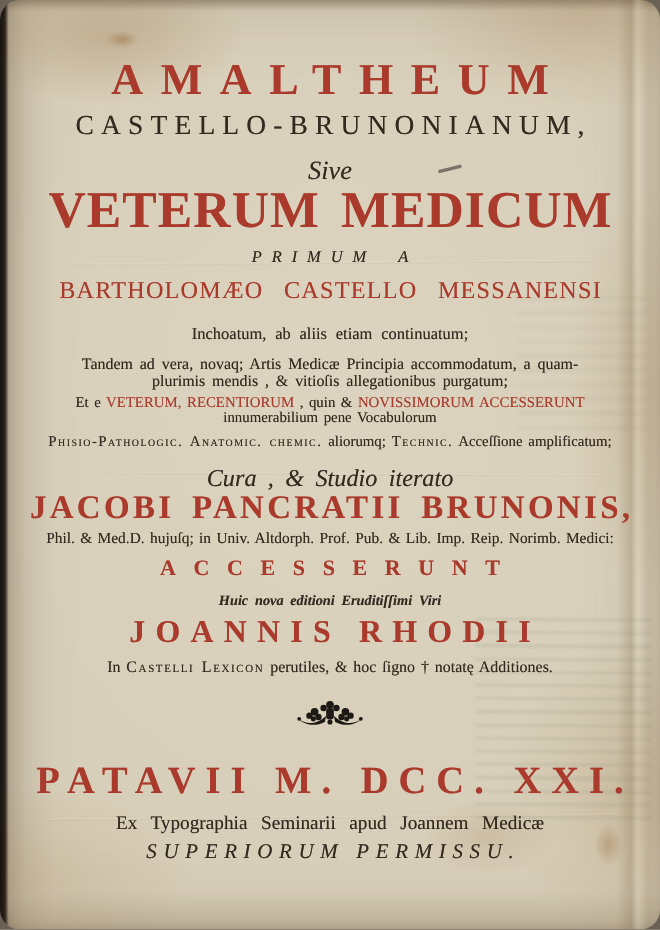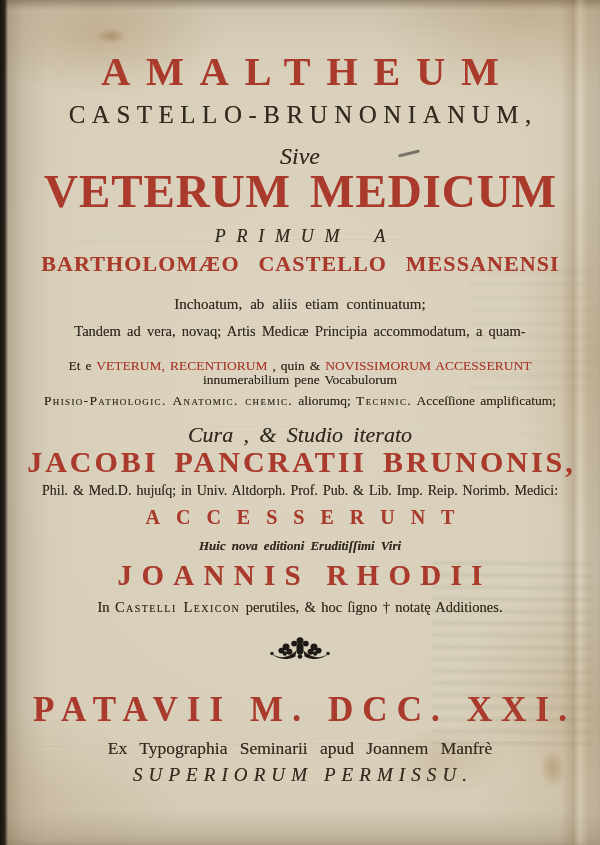--- a/index.html
+++ b/index.html
@@ -17,20 +17,21 @@
       radial-gradient(ellipse 160px 200px at 95% 85%, rgba(165,130,80,.22), transparent 70%),
       radial-gradient(ellipse 200px 120px at 6% 94%, rgba(150,115,65,.16), transparent 70%),
       radial-gradient(ellipse 90px 50px at 74% 90%, rgba(150,110,60,.18), transparent 70%),
       radial-gradient(ellipse 420px 520px at 50% 42%, rgba(255,253,242,.10), transparent 80%),
       linear-gradient(90deg, rgba(80,60,35,.28) 0%, rgba(80,60,35,.06) 4%, transparent 8%),
       linear-gradient(90deg, transparent 93.5%, rgba(120,95,60,.22) 95.6%, rgba(238,231,210,.45) 96.6%, rgba(130,105,70,.12) 98.2%, transparent 100%),
       linear-gradient(180deg, rgba(70,52,30,.30) 0%, transparent 1.2%),
       linear-gradient(0deg, rgba(110,85,50,.18) 0%, transparent 4%),
       #d8cfba;
     box-shadow: inset 0 0 70px rgba(95,75,45,.22), inset 0 0 10px rgba(60,45,25,.18);
+    border-radius: 18px;
   }
   .binding{position:absolute;left:0;top:0;width:8px;height:100%;
     background:linear-gradient(90deg,#171310 0%,#2a211a 55%,rgba(42,33,26,0) 100%);}
   .crease{position:absolute;background:linear-gradient(180deg,rgba(255,252,240,.35),rgba(120,95,60,.18));height:2px;border-radius:2px;}
   .c1{left:60px;top:238px;width:480px;transform:rotate(-.4deg);opacity:.5;}
   .c2{left:90px;top:430px;width:460px;transform:rotate(.3deg);opacity:.4;}
   .c3{left:40px;top:742px;width:520px;transform:rotate(-.5deg);opacity:.5;}
   .pencil-mark{position:absolute;left:398px;top:152px;width:22px;height:3px;background:#5a544c;
     transform:rotate(-14deg);border-radius:2px;opacity:.75;}
   .stain{position:absolute;border-radius:50%;}
@@ -44,22 +45,22 @@
     filter:blur(1.5px);}
   .line{position:absolute;left:0;right:0;text-align:center;white-space:pre-wrap;
     text-shadow:0 0 .6px rgba(51,41,30,.55);}
   .red{color:#a93a2c;text-shadow:0 0 .6px rgba(169,58,44,.45);}
   .it{font-style:italic;}
   .sc{font-variant:small-caps;letter-spacing:.10em;}
   .t-amaltheum{top:48px;font-size:40px;font-weight:700;letter-spacing:.40em;padding-left:.40em;}
   .t-castello{top:101px;font-size:25px;letter-spacing:.26em;padding-left:.26em;font-family:Liberation Serif, serif;}
   .t-sive{top:143px;font-size:24px;word-spacing:.1em;}
   .t-lexicon{top:164px;font-size:47px;font-weight:700;letter-spacing:.02em;word-spacing:.14em;padding-left:.02em;}
-  .t-primum{top:226px;font-size:18px;letter-spacing:.60em;padding-left:.60em;word-spacing:.5em;}
-  .t-barthol{top:251px;font-size:22px;font-weight:700;letter-spacing:.05em;word-spacing:.55em;padding-left:.05em;}
+  .t-primum{top:226px;font-size:15px;letter-spacing:.60em;padding-left:.60em;word-spacing:.5em;}
+  .t-barthol{top:251px;font-size:22px;font-weight:400;letter-spacing:.05em;word-spacing:.55em;padding-left:.05em;}
   .t-inchoatum{top:296px;font-size:15px;word-spacing:.28em;}
   .t-tandem{top:323px;font-size:14.5px;line-height:1.12;word-spacing:.18em;}
   .t-etve{top:359px;font-size:13.5px;line-height:1.05;word-spacing:.12em;}
   .t-phisio{top:393px;font-size:13.5px;word-spacing:.14em;}
   .t-cura{top:422px;font-size:22px;word-spacing:.22em;}
   .t-jacobi{top:445px;font-size:30px;font-weight:700;letter-spacing:.10em;word-spacing:.18em;padding-left:.10em;}
   .t-phil{top:483px;font-size:14px;word-spacing:.10em;}
   .t-access{top:506px;font-size:20px;font-weight:700;letter-spacing:.80em;padding-left:.80em;}
   .t-huic{top:538px;font-size:13px;font-weight:700;word-spacing:.22em;}
   .t-joannis{top:559px;font-size:29px;font-weight:700;letter-spacing:.32em;padding-left:.32em;}
@@ -86,21 +87,21 @@
 
   <div class="line red t-amaltheum">AMALTHEUM</div>
   <div class="line t-castello">CASTELLO-BRUNONIANUM,</div>
   <div class="line it t-sive">Sive</div>
   <div class="line red t-lexicon">VETERUM MEDICUM</div>
   <div class="line it t-primum">PRIMUM A</div>
   <div class="line red t-barthol">BARTHOLOMÆO CASTELLO MESSANENSI</div>
 
   <div class="line t-inchoatum">Inchoatum, ab aliis etiam continuatum;</div>
 
-  <div class="line t-tandem"><span>Tandem ad vera, novaq; Artis Medicæ Principia accommodatum, a quam-</span><br></div>
+  <div class="line t-tandem"><span>Tandem ad vera, novaq; Artis Medicæ Principia accommodatum, a quam-</span><br><span>plurimis mendis , &amp; vitioſis allegationibus purgatum;</span></div>
 
   <div class="line t-etve"><span>Et e </span><span class="red">VETERUM, RECENTIORUM</span><span> , quin &amp; </span><span class="red">NOVISSIMORUM ACCESSERUNT</span><br><span>innumerabilium pene Vocabulorum</span></div>
 
   <div class="line t-phisio"><span class="sc">Phisio-Pathologic. Anatomic. chemic.</span><span> aliorumq; </span><span class="sc">Technic.</span><span> Acceſſione amplificatum;</span></div>
 
   <div class="line it t-cura">Cura , &amp; Studio iterato</div>
   <div class="line red t-jacobi">JACOBI PANCRATII BRUNONIS,</div>
   <div class="line t-phil">Phil. &amp; Med.D. hujuſq; in Univ. Altdorph. Prof. Pub. &amp; Lib. Imp. Reip. Norimb. Medici:</div>
   <div class="line red t-access">ACCESSERUNT</div>
   <div class="line it t-huic">Huic nova editioni Eruditiſſimi Viri</div>
@@ -126,17 +127,17 @@
           <circle cx="86" cy="31" r="4"></circle>
         <path d="M54 26 C40 40, 24 40, 12 32 C20 40, 36 44, 52 36 Z"></path>
         <path d="M66 26 C80 40, 96 40, 108 32 C100 40, 84 44, 68 36 Z"></path>
         <circle cx="12" cy="31" r="3"></circle>
           <circle cx="108" cy="31" r="3"></circle>
       </g>
     </svg>
   </div>
 
   <div class="line red t-patavii">PATAVII M. DCC. XXI.</div>
-  <div class="line t-extypo">Ex Typographia Seminarii apud Joannem Manfrè</div>
+  <div class="line t-extypo">Ex Typographia Seminarii apud Joannem Medicæ</div>
   <div class="line it t-superiorum">SUPERIORUM PERMISSU.</div>
 
   <div class="binding"></div>
 </div>
 
 </body></html>

